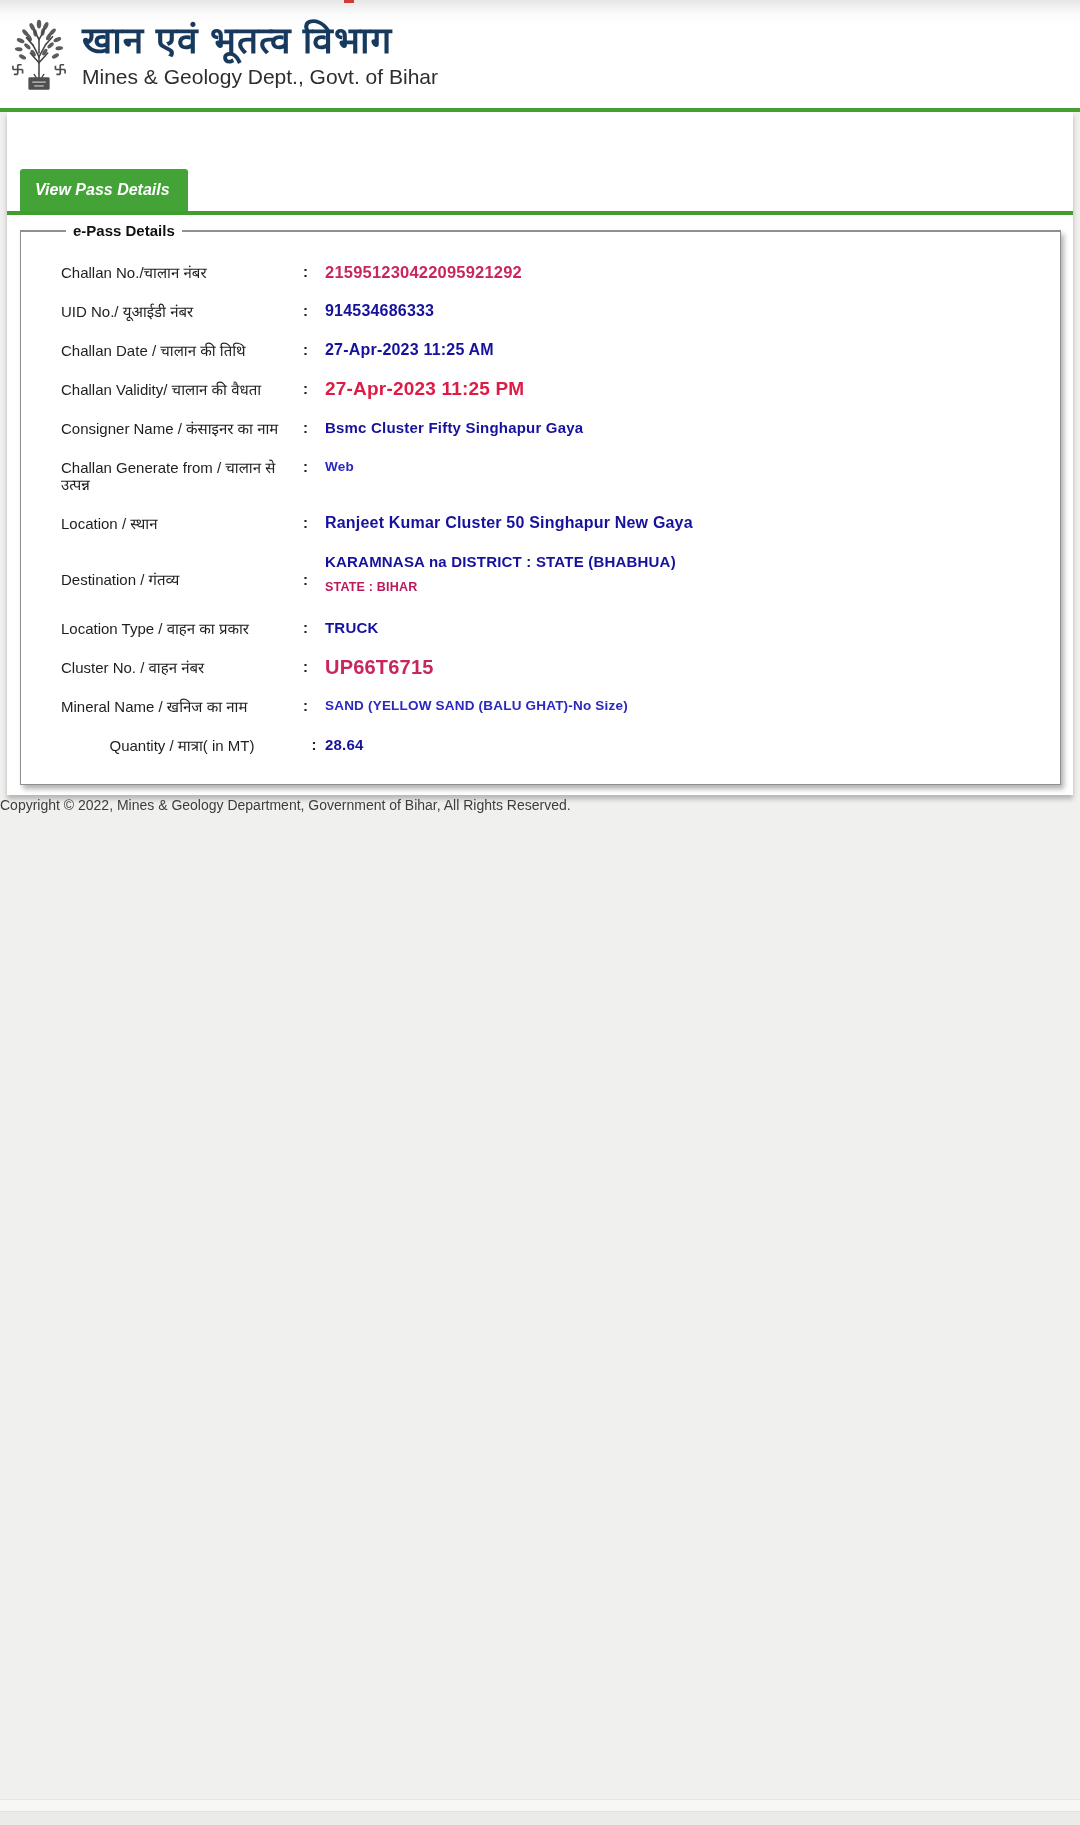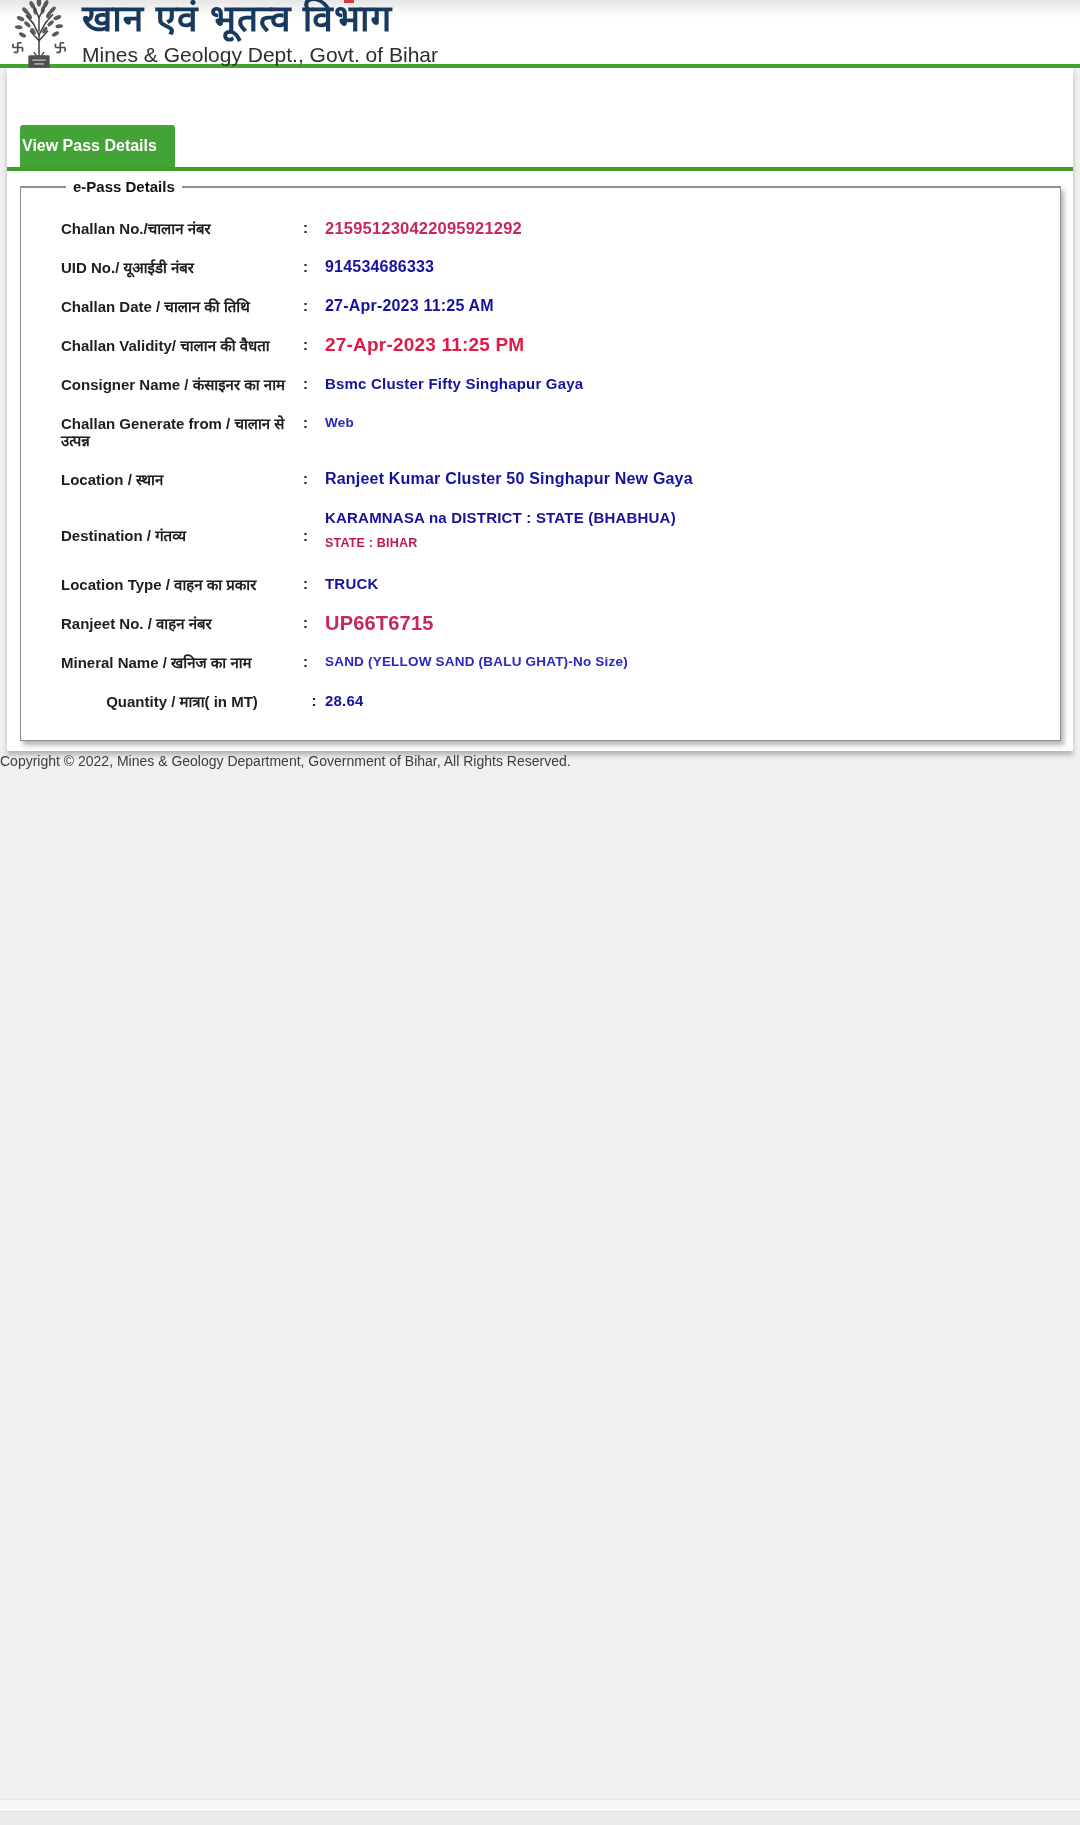--- a/index.html
+++ b/index.html
@@ -6,21 +6,21 @@
   html, body {
     margin: 0; padding: 0;
     width: 1080px; height: 1825px;
     background: #f0f0ef;
     font-family: "Liberation Sans", "DejaVu Sans", sans-serif;
     position: relative;
   }
 
   
   .site-header {
-    width: 1080px; height: 68px;
+    width: 1080px; height: 112px;
     background: linear-gradient(180deg, #e6e6e6 0px, #fbfbfb 14px, #ffffff 26px);
     border-bottom: 4px solid #43a12f;
     position: relative;
     display: flex; align-items: center;
   }
   .logo-box { margin: 4px 0 0 10px; width: 58px; height: 80px; flex: 0 0 auto; }
   .header-titles { margin-left: 14px; padding-top: 2px; }
   .title-hi {
     font-size: 37px; font-weight: bold; color: #17395d;
     letter-spacing: 1px; line-height: 40px;
@@ -44,46 +44,47 @@
   
   .tab-bar {
     border-bottom: 4px solid #3f9d2e;
     padding-left: 13px;
   }
   .pass-btn {
     display: inline-block;
     background: #44a336;
     color: #ffffff;
     font-size: 16px; font-weight: bold;
-    padding: 12px 18px 12px 2px;
+    padding: 12px 18px 12px 15px;
     min-width: 128px; text-align: center;
     border: none; border-radius: 3px 3px 0 0;
     margin-bottom: 0; cursor: pointer;
     font-family: "Liberation Sans", sans-serif;
+    font-style: italic;
   }
 
   
   fieldset.epass {
     margin: 7px 12px 0 13px;
     border: 1px solid #8f8f8f;
     border-top-width: 2px;
     background: #ffffff;
     padding: 24px 18px 26px 40px;
     box-shadow: 3px 4px 5px rgba(0,0,0,0.30);
   }
   fieldset.epass legend {
     font-size: 15px; font-weight: bold; color: #111111;
     padding: 0 7px; margin-left: 5px;
   }
 
   .row { display: flex; align-items: flex-start; margin-bottom: 21px; }
   .row:last-child { margin-bottom: 4px; text-align: center; }
   .row .lbl {
     width: 242px; flex: 0 0 auto;
-    font-size: 15px; font-weight: bold; color: #1e1e1e;
+    font-size: 15px; font-weight: normal; color: #1e1e1e;
     line-height: 17px; padding-top: 1px;
   }
   .row .sep {
     width: 22px; flex: 0 0 auto;
     font-size: 15px; font-weight: bold; color: #222222;
     line-height: 17px;
   }
   .row .val {
     font-weight: bold; line-height: 18px; letter-spacing: 0.2px;
     padding-top: 0;
@@ -247,21 +248,21 @@
       </span>
     </div>
 
     <div class="row">
       <span class="lbl">Location Type / वाहन का प्रकार</span>
       <span class="sep">:</span>
       <span class="val v-navy">TRUCK</span>
     </div>
 
     <div class="row">
-      <span class="lbl">Ranjeet No. / वाहन नंबर</span>
+      <span class="lbl">Cluster No. / वाहन नंबर</span>
       <span class="sep">:</span>
       <span class="val v-magenta-lg">UP66T6715</span>
     </div>
 
     <div class="row">
       <span class="lbl">Mineral Name / खनिज का नाम</span>
       <span class="sep">:</span>
       <span class="val v-blue">SAND (YELLOW SAND (BALU GHAT)-No Size)</span>
     </div>
 

